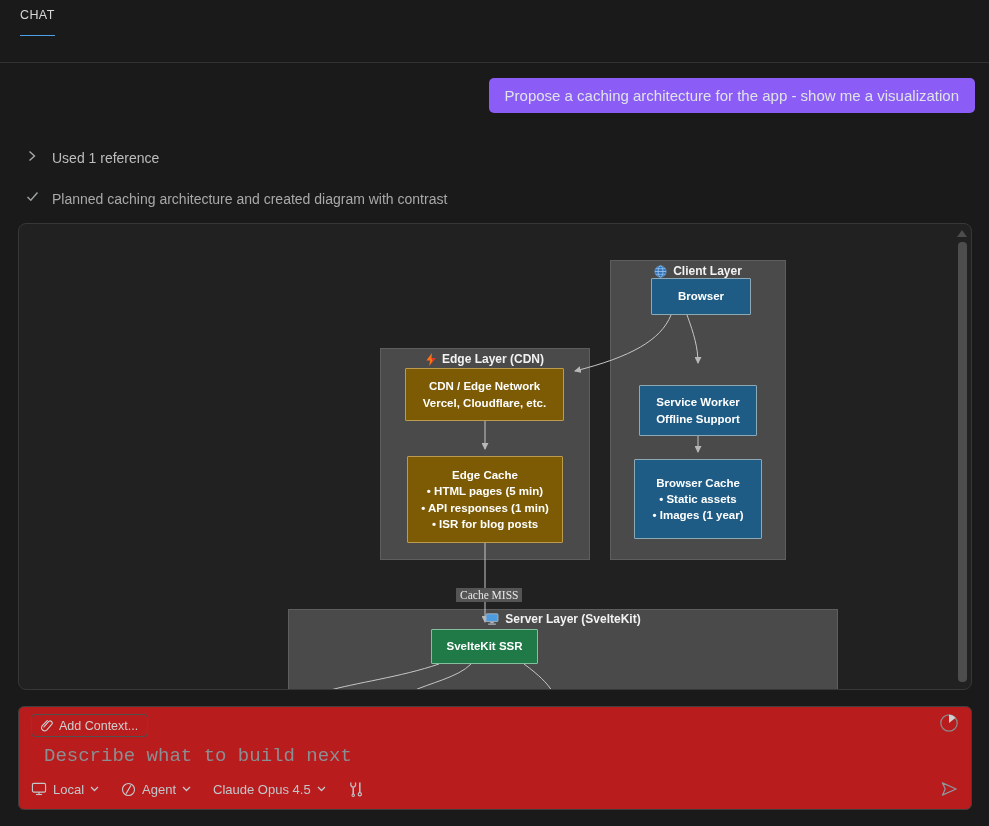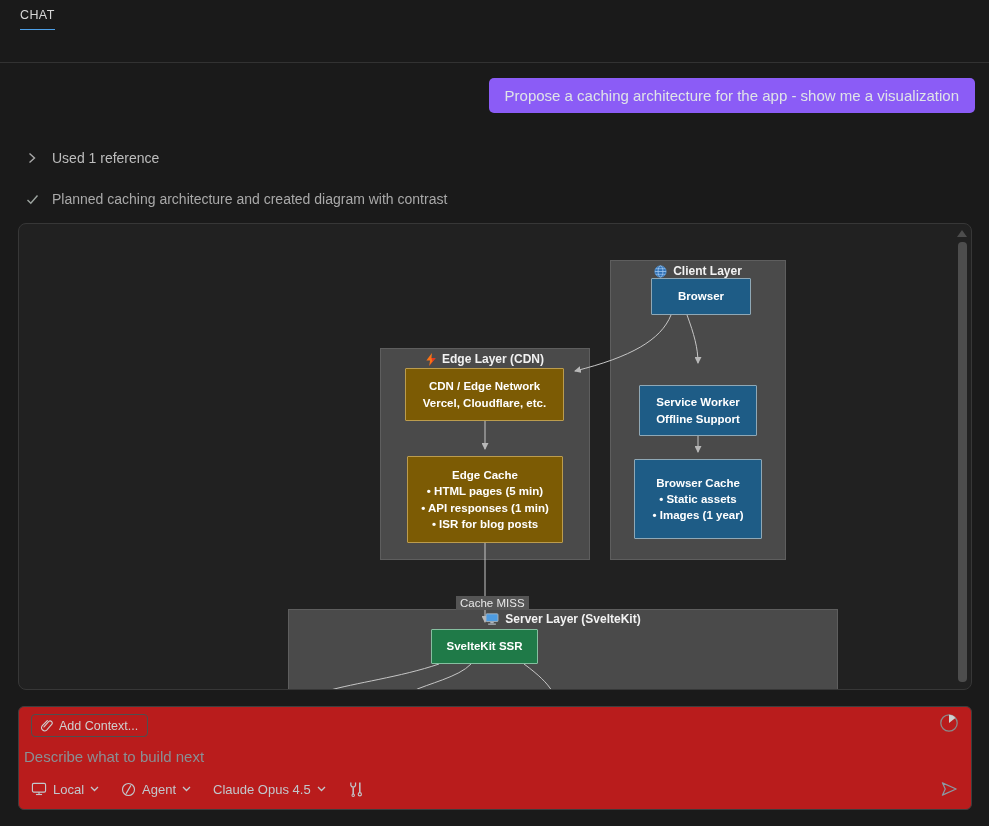--- a/index.html
+++ b/index.html
@@ -2,29 +2,29 @@
 <html><head>
 <meta charset="utf-8">
 <style>
   * { margin:0; padding:0; box-sizing:border-box; }
   html,body { width:989px; height:826px; background:#1a1a1a; overflow:hidden;
     font-family:"Liberation Sans","DejaVu Sans",sans-serif; }
   .screen { position:relative; width:989px; height:826px; background:#1a1a1a; }
 
   
   .hdr-tab { position:absolute; left:20px; top:8px; font-size:12.5px; letter-spacing:.4px;
-    color:#d6d6d6; padding-bottom:7px; border-bottom:1.5px solid #4d9fe6; cursor:pointer; }
+    color:#d6d6d6; padding-bottom:13px; border-bottom:1.5px solid #4d9fe6; cursor:pointer; }
   .hdr-title { position:absolute; left:20px; top:43px; font-size:12.5px; font-weight:bold;
     letter-spacing:.2px; color:#eaeaea; }
   .hdr-divider { position:absolute; left:0; top:62px; width:989px; height:1px; background:#323232; }
 
   
   .bubble { position:absolute; right:14px; top:78px; background:#8b5cf6; color:#dfe3e8;
     font-size:15px; padding:9px 16px; border-radius:5px; }
-  .row-line { position:absolute; display:flex; align-items:center; gap:12px;
+  .row-line { position:absolute; display:flex; gap:12px;
     font-size:14px; color:#bdbdbd; cursor:pointer; }
   .row-ref { left:24px; top:150px; }
   .row-status { left:24px; top:191px; color:#a9a9a9; }
   .row-line .glyph { display:inline-flex; width:16px; justify-content:center; color:#9b9b9b; }
 
   
   .diagram { position:absolute; left:18px; top:223px; width:954px; height:467px;
     background:#212121; border:1px solid #373737; border-radius:8px; overflow:hidden; }
   .layer { position:absolute; background:#4a4a4a; border:1px solid #5e5e5e; z-index:1; }
   .layer-title { position:absolute; z-index:3; display:flex; align-items:center; gap:6px;
@@ -43,23 +43,23 @@
   .dg-scroll-up { position:absolute; right:4px; top:6px; width:0; height:0; z-index:4; cursor:pointer;
     border-left:5px solid transparent; border-right:5px solid transparent; border-bottom:7px solid #4d4d4d; }
 
   
   .composer { position:absolute; left:18px; top:706px; width:954px; height:104px;
     background:#b91c1c; border:1px solid #3e3e3e; border-radius:6px; }
   .add-context { position:absolute; left:12px; top:7px; display:flex; align-items:center; gap:6px;
     height:23px; padding:0 9px; border:1px solid #4f4f4f; border-radius:4px; color:#cfcfcf;
     font-size:12.5px; cursor:pointer; background:transparent; }
   .quota { position:absolute; right:12px; top:6px; cursor:default; }
-  .composer-input { position:absolute; left:5px; top:38px; width:880px; height:22px;
-    background:transparent; border:none; outline:none; color:#dcdcdc; font-size:15px;
-    font-family:Liberation Sans, sans-serif; }
+  .composer-input { position:absolute; left:25px; top:38px; width:880px; height:22px;
+    background:transparent; border:none; outline:none; color:#dcdcdc; font-size:19px;
+    font-family:Liberation Mono, monospace; }
   .composer-input::placeholder { color:#8a8f94; opacity:1; }
   .composer-bottom { position:absolute; left:12px; right:12px; bottom:9px; height:22px;
     display:flex; align-items:center; gap:22px; color:#c2c7cc; font-size:13px; }
   .picker { display:flex; align-items:center; gap:6px; cursor:pointer; }
   .spacer { flex:1; }
   .icon-btn { display:flex; align-items:center; cursor:pointer; }
   svg { display:block; }
 </style>
 </head>
 <body>
@@ -168,21 +168,21 @@
     <div class="node blue" style="left:615px; top:235px; width:128px; height:80px;">
       <div>Browser Cache</div>
       <div>• Static assets</div>
       <div>• Images (1 year)</div>
     </div>
 
     <div class="node green" style="left:412px; top:405px; width:107px; height:35px;">
       <div>SvelteKit SSR</div>
     </div>
 
-    <div class="edge-chip" style="left:437px; top:372px;">Cache MISS</div>
+    <div class="edge-chip" style="left:437px; top:364px;font-family:Liberation Serif, serif;">Cache MISS</div>
 
     <div class="dg-scroll-up"></div>
     <div class="dg-scroll-thumb"></div>
   </div>
 
   <div class="composer">
 
     <button class="add-context">
       <span>
         <svg width="12" height="13" viewBox="0 0 13 14">

